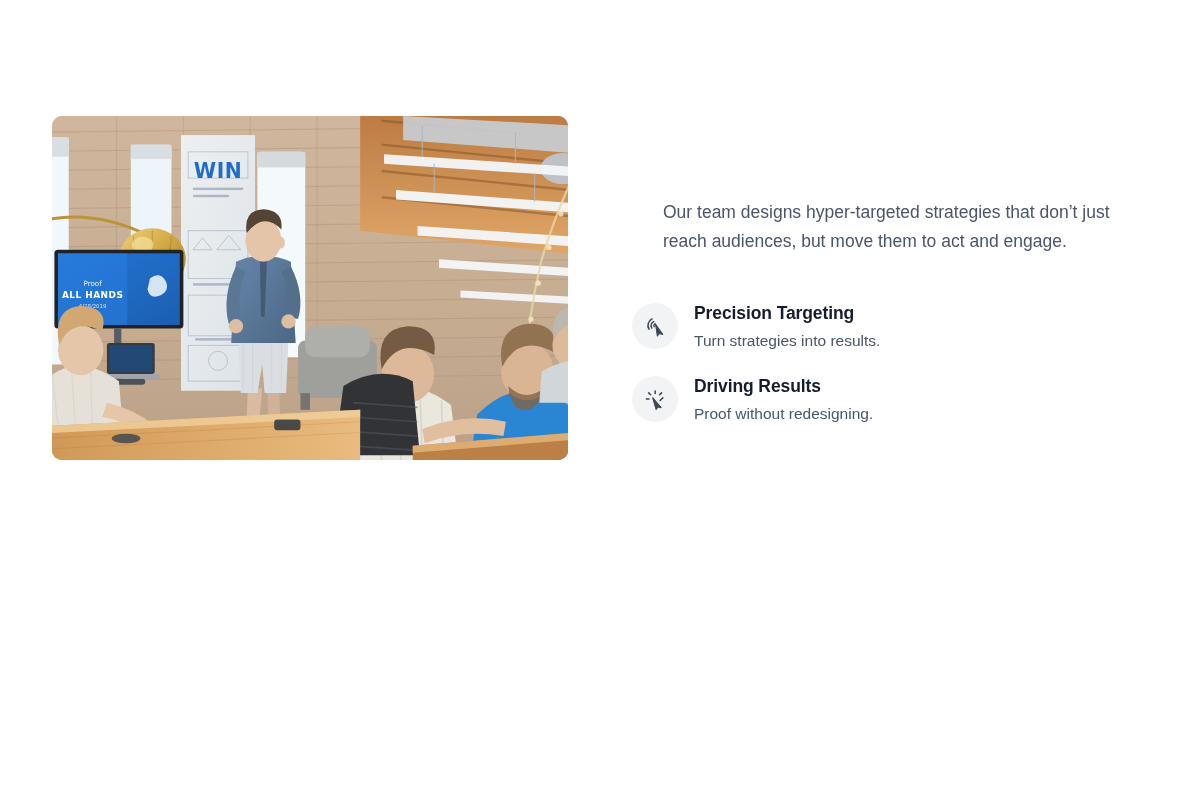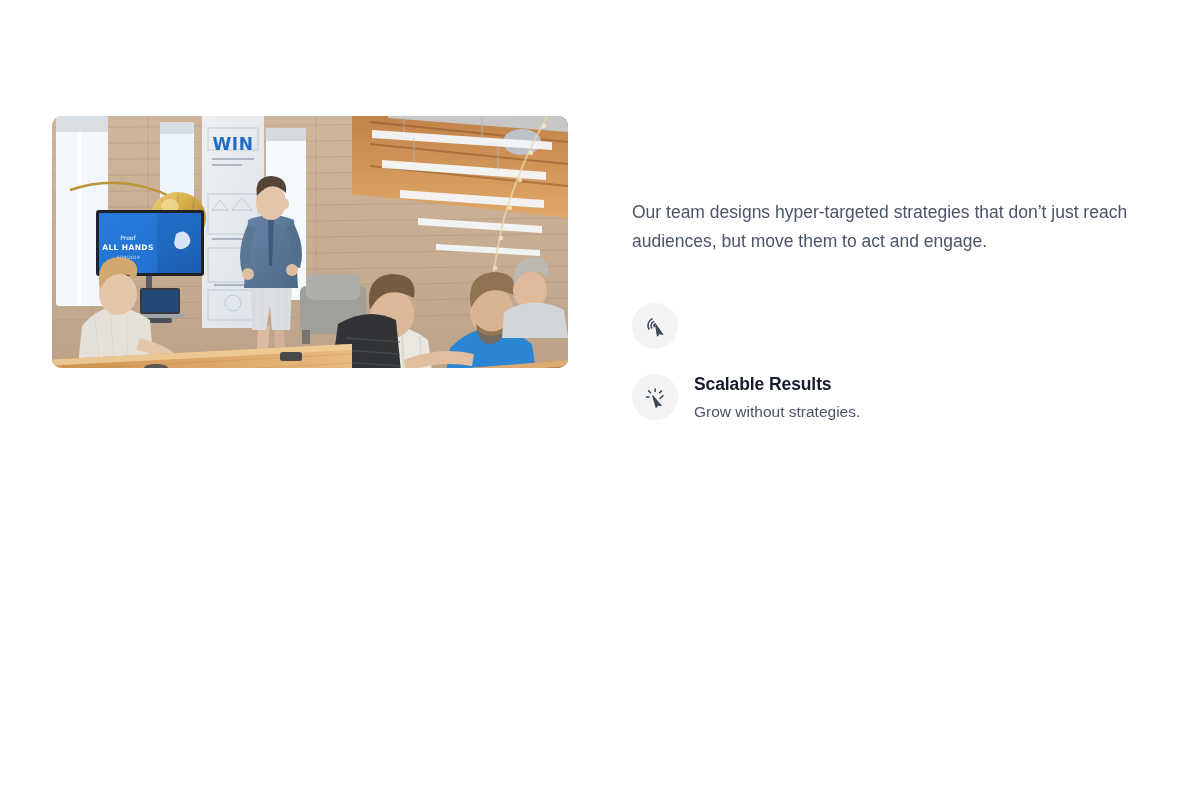--- a/index.html
+++ b/index.html
@@ -33,21 +33,21 @@
   }
 
   
   .media-col {
     flex: 0 0 516px;
     width: 516px;
   }
 
   .media-frame {
     width: 516px;
-    height: 252px;
+    height: 344px;
     border-radius: 10px;
     overflow: hidden;
     background: #c9b79c;
     position: relative;
     display: block;
   }
 
   .media-frame svg { display: block; width: 100%; height: 100%; }
 
   
@@ -66,20 +66,21 @@
     max-width: 500px;
   }
 
   .subcopy {
     margin-top: 42px;
     font-size: 17.5px;
     line-height: 29px;
     color: #4a5568;
     max-width: 520px;
     font-weight: 400;
+    margin-left: 31px;
   }
 
   .features {
     margin-top: 44px;
     display: flex;
     flex-direction: column;
     gap: 22px;
   }
 
   .feature {
@@ -395,36 +396,40 @@
 
         <div class="feature">
           <span class="feature-icon">
             <svg width="22" height="22" viewBox="0 0 24 24" fill="none" stroke="#3d4757" stroke-width="1.7" stroke-linecap="round" stroke-linejoin="round">
               <path d="M5.5 15.5A8 8 0 0 1 8.8 4.2"></path>
               <path d="M8.4 14.2a5 5 0 0 1 2.1-7"></path>
               <path d="M11.2 12.6a2 2 0 0 1 .9-2.9"></path>
               <path d="M12.6 10.1 L20.4 21.2 L16.9 20.2 L14.6 22.9 Z" fill="#3d4757" stroke="#3d4757" stroke-width="1.2"></path>
             </svg>
           </span>
+          <div class="feature-body">
+            <div class="feature-title">Precision Targeting</div>
+            <div class="feature-desc">Turn strategies into results.</div>
+          </div>
         </div>
 
         <div class="feature">
           <span class="feature-icon">
             <svg width="22" height="22" viewBox="0 0 24 24" fill="none" stroke="#3d4757" stroke-width="1.7" stroke-linecap="round" stroke-linejoin="round">
               <path d="M9.4 10.6 L18.6 21.4 L15.2 20.6 L13.2 23.4 Z" fill="#3d4757" stroke="#3d4757" stroke-width="1.2"></path>
               <path d="M12.2 3.2 v2.9"></path>
               <path d="M5.1 5.3 l2.1 2.1"></path>
               <path d="M2.6 12.1 h2.9"></path>
               <path d="M19.1 5.3 l-2.1 2.1"></path>
               <path d="M17.6 13.6 l3 -3"></path>
             </svg>
           </span>
           <div class="feature-body">
-            <div class="feature-title">Scalable Results</div>
-            <div class="feature-desc">Grow without strategies.</div>
+            <div class="feature-title">Driving Results</div>
+            <div class="feature-desc">Proof without redesigning.</div>
           </div>
         </div>
 
       </div>
     </div>
 
   </section>
 </div>
 
 </body></html>

